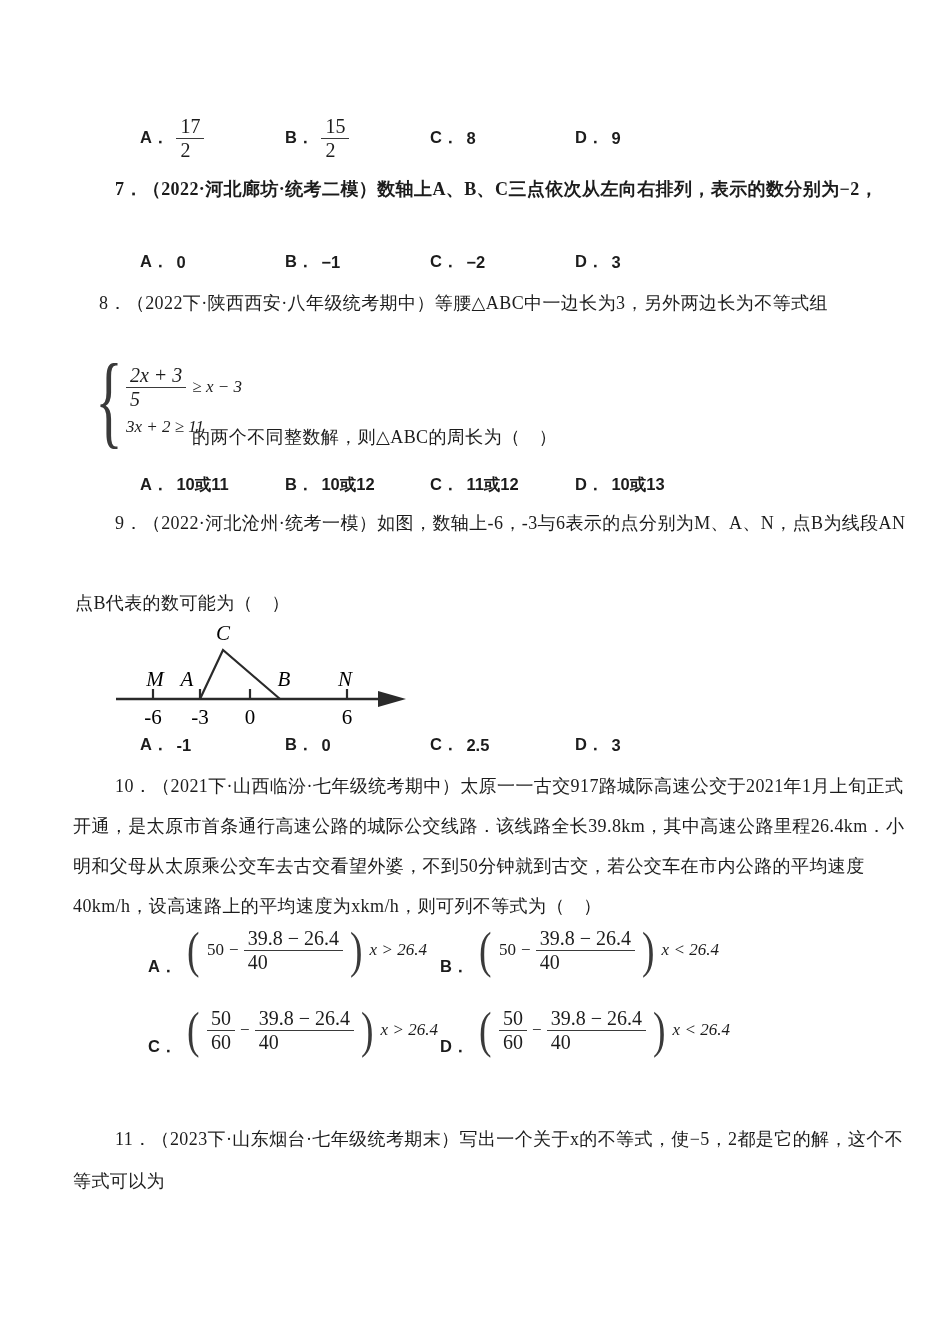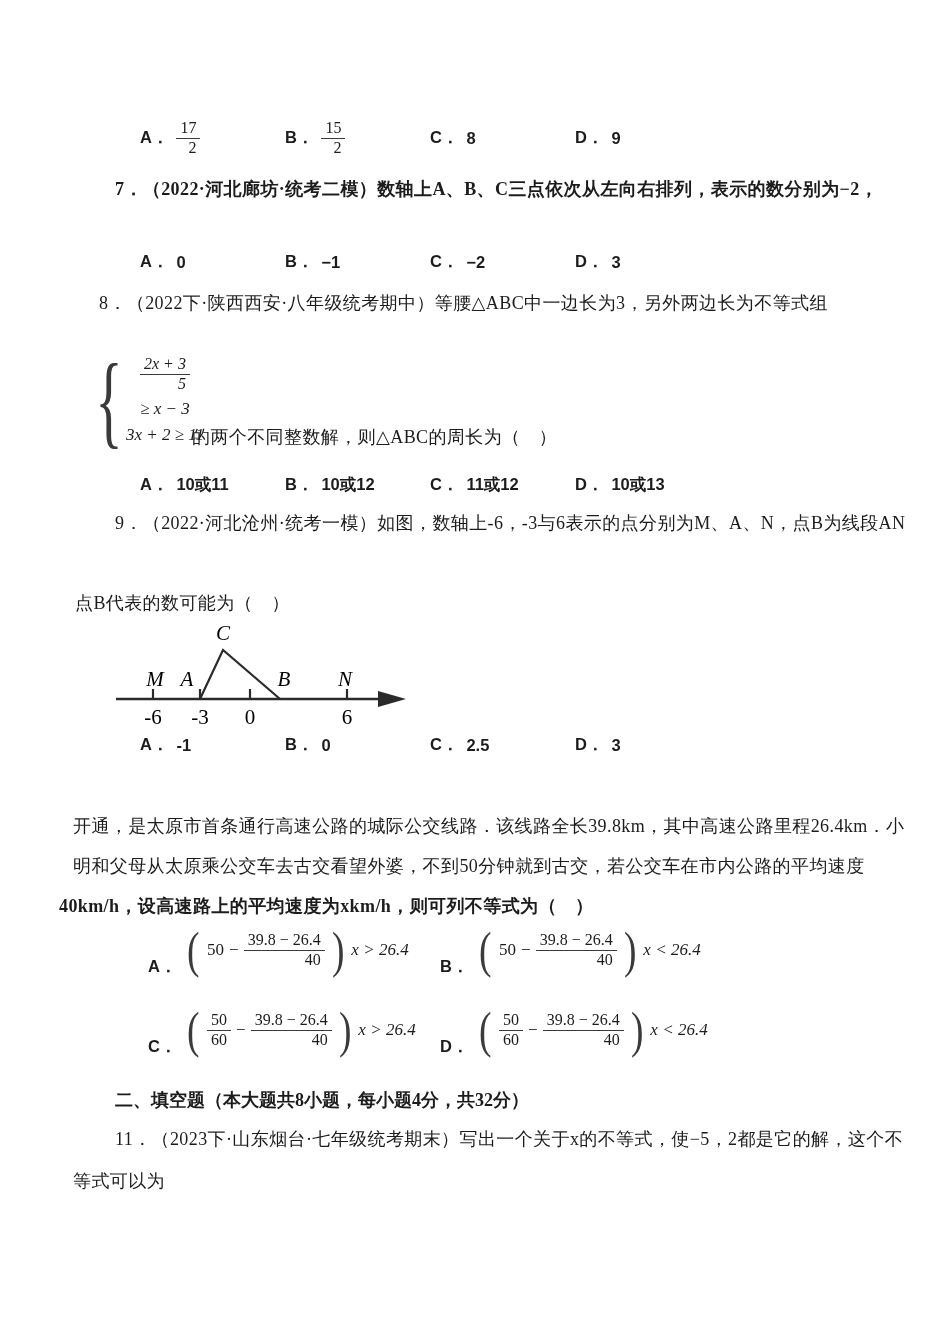--- a/index.html
+++ b/index.html
@@ -8,30 +8,30 @@
     font-family:"Liberation Serif","DejaVu Serif",serif;color:#1c1c1c;
   }
   .abs{position:absolute;white-space:nowrap;}
   .para{font-size:18px;letter-spacing:0.4px;line-height:1.25;}
   
   .opt-row{position:absolute;left:140px;display:flex;align-items:center;}
   .opt{width:145px;display:flex;align-items:center;gap:8px;
        font-family:"Liberation Sans","DejaVu Sans",sans-serif;font-weight:600;font-size:16.5px;}
   .opt-label{font-family:"Liberation Sans","DejaVu Sans",sans-serif;font-weight:600;font-size:16.5px;}
   
-  .frac{display:inline-flex;flex-direction:column;align-items:flex-end;line-height:1.15;
-        font-family:"Liberation Serif","DejaVu Serif",serif;font-weight:400;font-size:16px;}
+  .frac{display:inline-flex;flex-direction:column;align-items:flex-start;line-height:1.15;
+        font-family:"Liberation Serif","DejaVu Serif",serif;font-weight:400;font-size:20px;}
   .frac .num{padding:0 4px;border-bottom:1.3px solid #3a3a3a;}
   .frac .den{padding:0 4px;}
   .math{font-style:italic;font-family:"Liberation Serif","DejaVu Serif",serif;font-weight:400;}
   
   .system{position:absolute;display:flex;align-items:center;}
   .brace{font-size:104px;font-weight:300;line-height:0.85;transform:scaleX(0.55);margin-right:-8px;color:#3a3a3a;}
   .sys-rows{display:flex;flex-direction:column;gap:6px;font-size:17px;}
-  .sys-row{display:flex;align-items:center;gap:6px;flex-direction:column;}
+  .sys-row{display:flex;align-items:center;gap:6px;}
   
   .formula-opt{position:absolute;display:flex;align-items:center;gap:5px;font-size:17px;}
   .formula-opt .opt-label{margin-right:4px;align-self:flex-end;}
   .bp{font-size:50px;font-weight:300;line-height:1;transform:scaleX(0.75);color:#3a3a3a;
       font-family:"Liberation Serif","DejaVu Serif",serif;}
   .sec-title{font-family:"Liberation Sans","DejaVu Sans",sans-serif;font-weight:700;font-size:18px;}
   .sec-meta{font-size:18px;font-weight:700;}
   svg text{font-family:"Liberation Serif","DejaVu Serif",serif;}
 </style>
 </head>
@@ -154,23 +154,24 @@
     <div class="opt">
       <span class="opt-label">C．</span>
       <span>2.5</span>
     </div>
     <div class="opt">
       <span class="opt-label">D．</span>
       <span>3</span>
     </div>
   </div>
 
+  <div class="abs para" style="left:115px;top:775px;">10．（2021下·山西临汾·七年级统考期中）太原一一古交917路城际高速公交于2021年1月上旬正式</div>
   <div class="abs para" style="left:73px;top:815px;">开通，是太原市首条通行高速公路的城际公交线路．该线路全长39.8km，其中高速公路里程26.4km．小</div>
   <div class="abs para" style="left:73px;top:855px;">明和父母从太原乘公交车去古交看望外婆，不到50分钟就到古交，若公交车在市内公路的平均速度</div>
-  <div class="abs para" style="left:59px;top:895px;font-weight:bold;">40km/h，设高速路上的平均速度为xkm/h，则可列不等式为（　）</div>
+  <div class="abs para" style="left:73px;top:895px;">40km/h，设高速路上的平均速度为xkm/h，则可列不等式为（　）</div>
 
   <div class="formula-opt" style="left:148px;top:922px;height:56px;">
     <span class="opt-label">A．</span>
     <span class="bp">(</span>
     <span>50</span>
     <span>−</span>
     <span class="frac">
       <span class="num">39.8 − 26.4</span>
       <span class="den">40</span>
     </span>
@@ -216,20 +217,17 @@
     </span>
     <span>−</span>
     <span class="frac">
       <span class="num">39.8 − 26.4</span>
       <span class="den">40</span>
     </span>
     <span class="bp">)</span>
     <span class="math">x &lt; 26.4</span>
   </div>
 
-  <div class="abs" style="left:115px;top:1088px;">
-    <span class="sec-title">二、填空题</span><span class="sec-meta">（本大题共8小题，每小题4分，共32分）</span>
-  </div>
 
   <div class="abs para" style="left:115px;top:1128px;">11．（2023下·山东烟台·七年级统考期末）写出一个关于x的不等式，使−5，2都是它的解，这个不</div>
   <div class="abs para" style="left:73px;top:1170px;">等式可以为</div>
 
 </div>
 
 </body></html>

